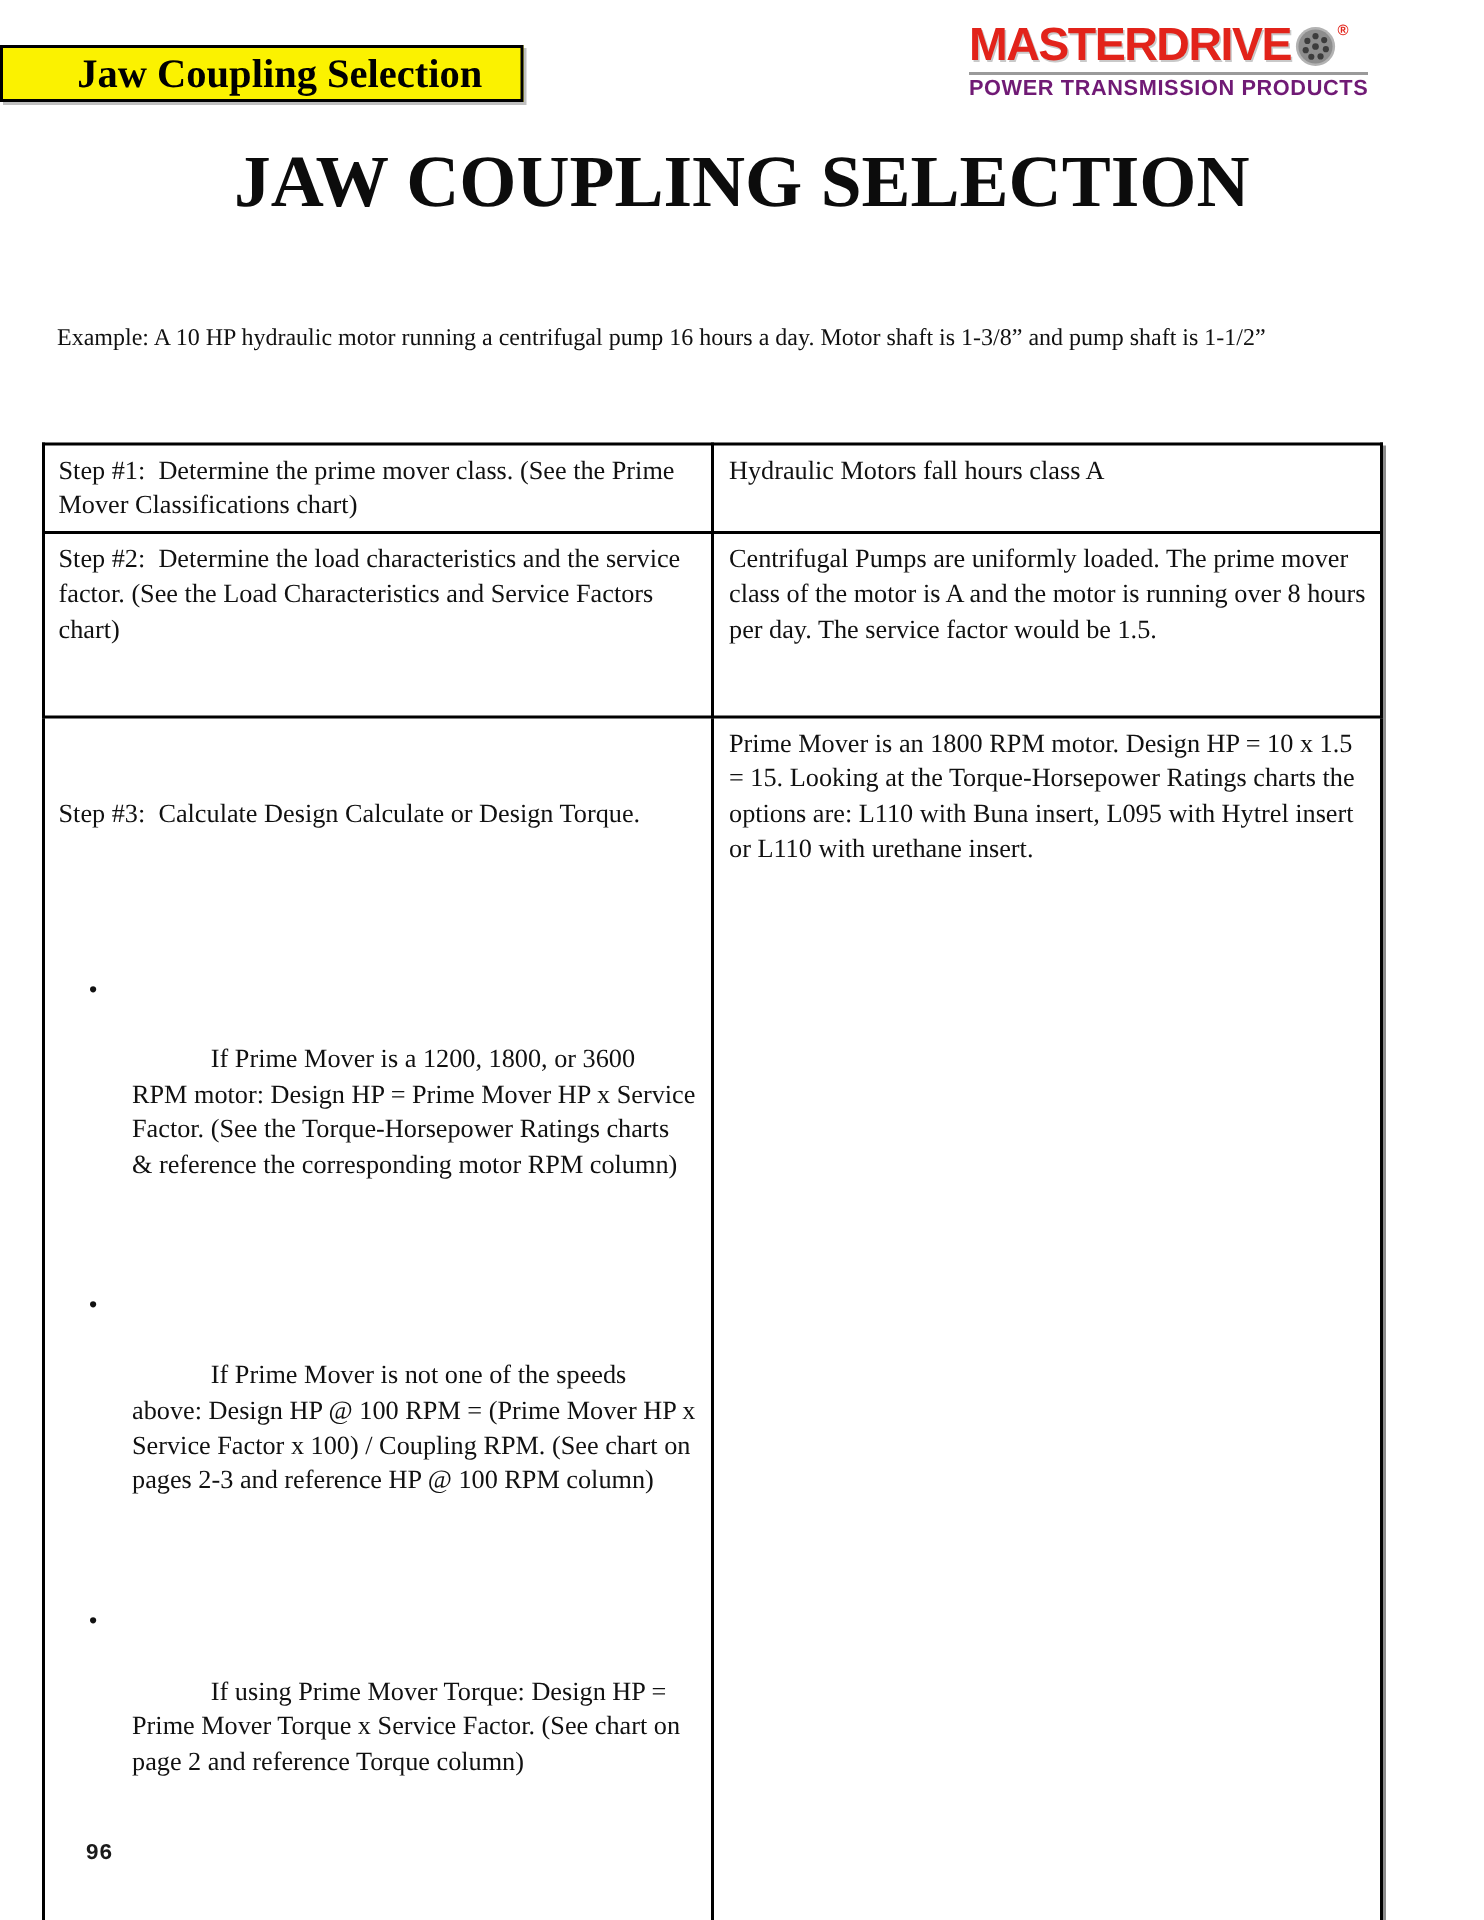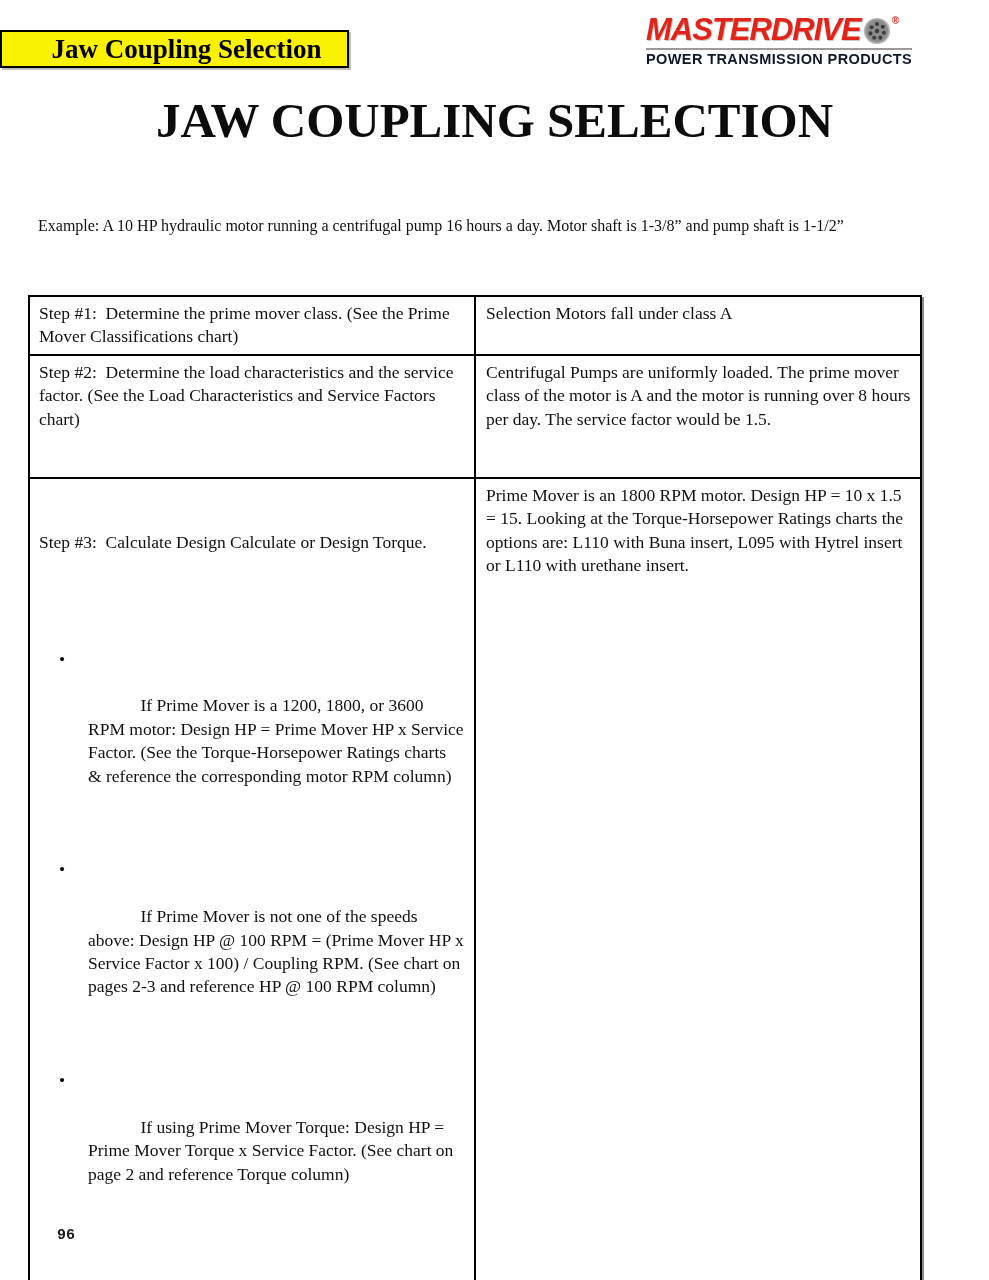--- a/index.html
+++ b/index.html
@@ -38,21 +38,20 @@
     width: 268px;
   }
   .logo-top {
     position: relative;
     height: 32px;
     display: flex; align-items: flex-start;
   }
   .brand {
     font-family: "Liberation Sans", sans-serif;
     font-weight: bold;
-    font-style: italic;
     font-size: 31px;
     line-height: 30px;
     letter-spacing: -1px;
     color: #E2231A;
     text-shadow: 1px 1px 0 #c9c9c9;
     white-space: nowrap;
   }
   .coupling-icon { margin-left: 2px; margin-top: 2px; }
   .reg {
     font-family: "Liberation Sans", sans-serif;
@@ -65,21 +64,21 @@
   .logo-rule {
     width: 266px; height: 2px;
     background: #9a9a9a;
     margin-top: 1px;
   }
   .tagline {
     font-family: "Liberation Sans", sans-serif;
     font-weight: bold;
     font-size: 14.5px;
     letter-spacing: 0.4px;
-    color: #0f172a;
+    color: #701a75;
     margin-top: 1px;
     white-space: nowrap;
   }
 
   
   .page-title {
     position: absolute;
     left: 0; top: 93px;
     width: 989px;
     text-align: center;
@@ -182,21 +181,21 @@
 <p class="example">Example: A 10 HP hydraulic motor running a centrifugal pump 16 hours a day. Motor shaft is 1-3/8” and pump shaft is 1-1/2”</p>
 
 <table class="steps">
   <colgroup>
       <col style="width:446px">
       <col>
     </colgroup>
   <tbody>
     <tr class="r1">
       <td class="step-cell">Step #1:  Determine the prime mover class. (See the Prime Mover Classifications chart)</td>
-      <td class="result-cell">Selection Motors fall under class A</td>
+      <td class="result-cell">Hydraulic Motors fall hours class A</td>
     </tr>
     <tr class="r2">
       <td class="step-cell">Step #2:  Determine the load characteristics and the service factor. (See the Load Characteristics and Service Factors chart)</td>
       <td class="result-cell">Centrifugal Pumps are uniformly loaded. The prime mover class of the motor is A and the motor is running over 8 hours per day. The service factor would be 1.5.</td>
     </tr>
     <tr class="r3">
       <td class="step-cell">
         <div class="step-intro">Step #3:  Calculate Design Calculate or Design Torque.</div>
         <ul class="step-bullets">
           <li>

